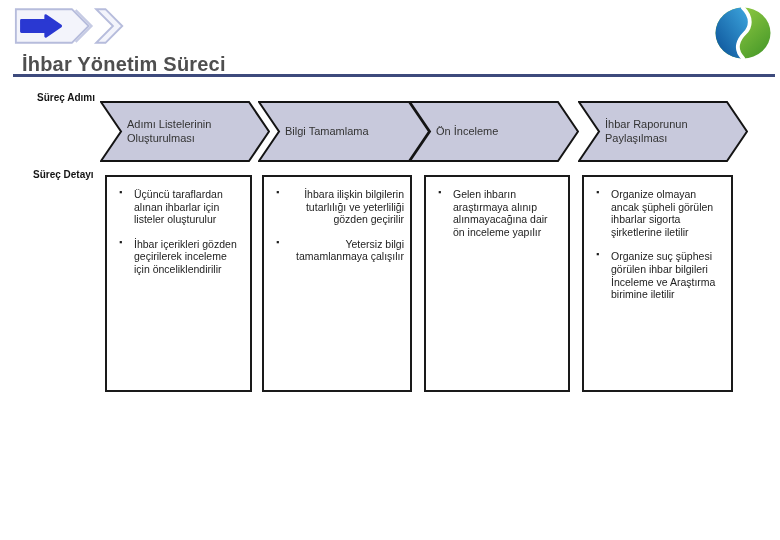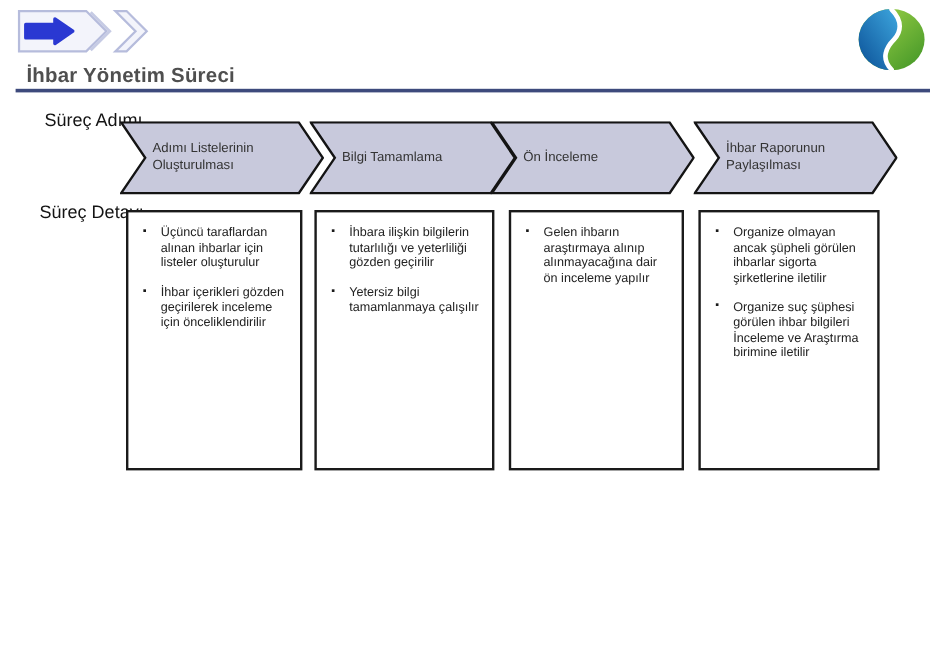--- a/index.html
+++ b/index.html
@@ -6,33 +6,33 @@
   body{
     width:780px;height:540px;position:relative;background:#ffffff;
     font-family:"Liberation Sans", sans-serif;overflow:hidden;
   }
 
   
   .logo-left{position:absolute;left:14px;top:6px;width:112px;height:40px;}
 
   
   .page-title{
-    position:absolute;left:22px;top:53px;font-size:17px;font-weight:bold;
+    position:absolute;left:22px;top:53px;font-size:20px;font-weight:bold;
     color:#4f4f4f;letter-spacing:.2px;white-space:nowrap;
   }
   .title-rule{
     position:absolute;left:13px;top:74px;width:762px;height:3px;
     background:#3d4a7c;
   }
 
   
   .logo-right{position:absolute;left:714px;top:6px;width:58px;height:54px;}
 
   
-  .row-label{position:absolute;font-size:15px;font-weight:normal;color:#141414;white-space:nowrap;}
+  .row-label{position:absolute;font-size:10px;font-weight:bold;color:#141414;white-space:nowrap;}
   .row-label.step{left:37px;top:92px;}
   .row-label.detail{left:33px;top:169px;text-align:center;}
 
   
   .chev{position:absolute;top:101px;height:61px;}
   .chev svg{position:absolute;left:0;top:0;width:100%;height:100%;}
   .chev-shape{fill:#c8c9dc;stroke:#141414;stroke-width:2;}
   .chev-label{
     position:absolute;left:27px;right:24px;top:0;bottom:0;
     display:flex;align-items:center;font-size:11px;line-height:1.25;color:#333333;
@@ -116,21 +116,21 @@
   <div class="chev-label">İhbar Raporunun Paylaşılması</div>
 </div>
 
 <div class="detail-box" style="left:105px;width:147px;">
   <ul>
     <li>Üçüncü taraflardan alınan ihbarlar için listeler oluşturulur</li>
     <li>İhbar içerikleri gözden geçirilerek inceleme için önceliklendirilir</li>
   </ul>
 </div>
 
-<div class="detail-box" style="left:262px;width:150px;">
+<div class="detail-box" style="left:262px;width:150px;text-align:right;">
   <ul>
     <li>İhbara ilişkin bilgilerin tutarlılığı ve yeterliliği gözden geçirilir</li>
     <li>Yetersiz bilgi tamamlanmaya çalışılır</li>
   </ul>
 </div>
 
 <div class="detail-box" style="left:424px;width:146px;">
   <ul>
     <li>Gelen ihbarın araştırmaya alınıp alınmayacağına dair ön inceleme yapılır</li>
   </ul>

